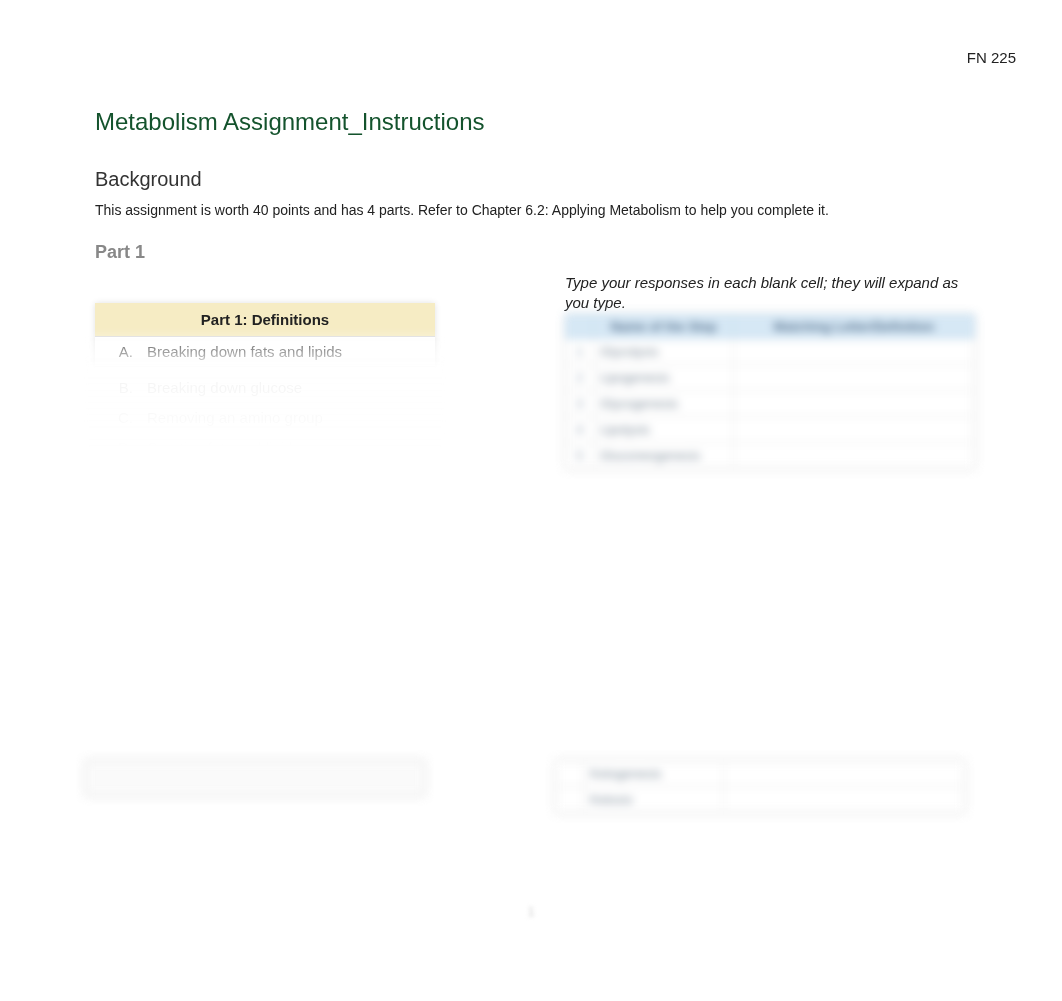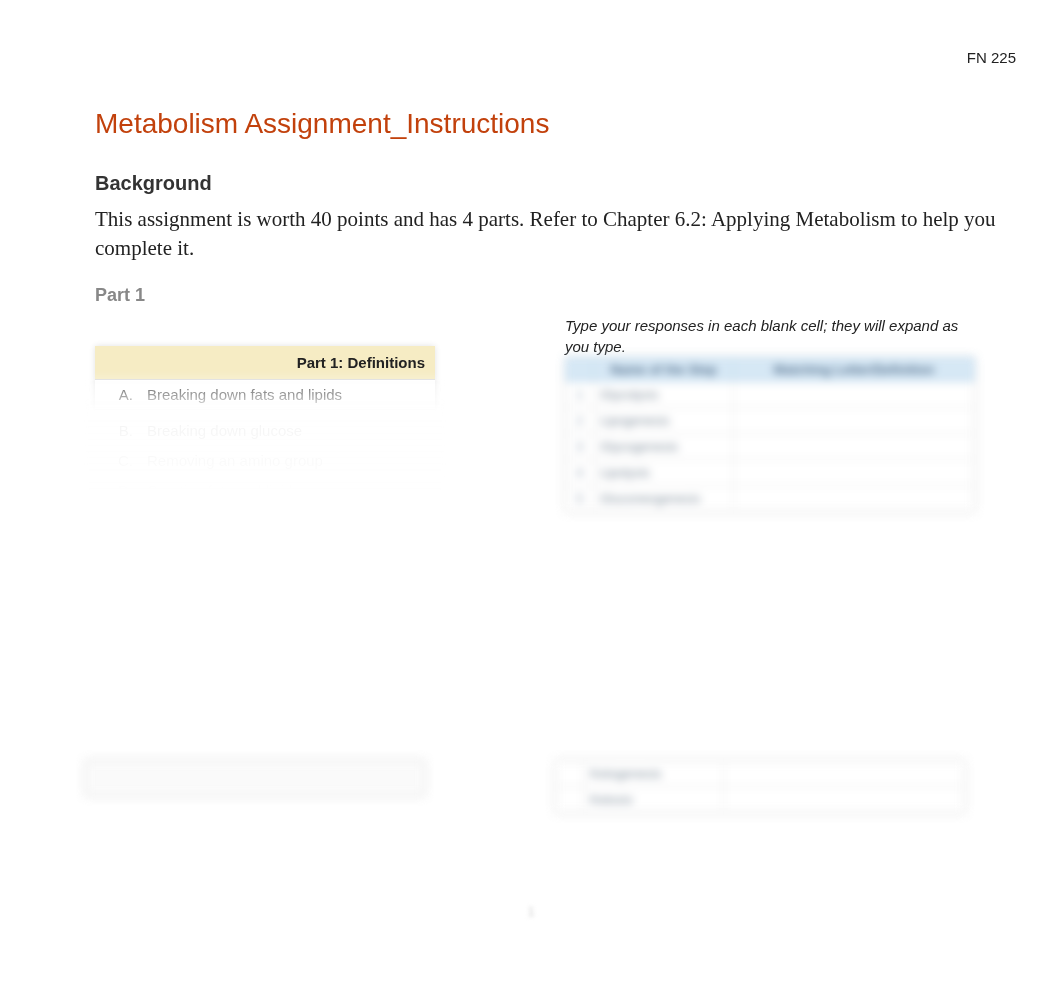--- a/index.html
+++ b/index.html
@@ -15,36 +15,35 @@
     .page {
       padding: 48px 46px 0 95px;
     }
     .header-right {
       text-align: right;
       font-size: 15px;
       line-height: 1.3;
       margin-bottom: 40px;
     }
     .title {
-      font-size: 28px;
+      font-size: 24px;
       font-weight: 400;
-      color: #c2410c;
+      color: #14532d;
       margin-bottom: 32px;
     }
     .section-heading {
       font-size: 20px;
-      font-weight: 700;
+      font-weight: 400;
       color: #333;
       margin-bottom: 10px;
     }
     .body-text {
-      font-size: 21px;
+      font-size: 14px;
       line-height: 1.4;
       margin-bottom: 22px;
-      font-family: Liberation Serif, serif;
     }
     .part-heading {
       font-size: 18px;
       font-weight: 700;
       color: #888;
       margin-bottom: 10px;
     }
     .columns {
       display: flex;
       gap: 130px;
@@ -63,21 +62,21 @@
       width: 100%;
       border-collapse: collapse;
       margin-top: 30px;
       box-shadow: 0 0 6px rgba(0,0,0,0.12);
       background: #fff;
     }
     .def-table th {
       background: #f6ecc4;
       font-weight: 700;
       font-size: 15px;
-      text-align: right;
+      text-align: center;
       padding: 8px 10px;
       border-bottom: 1px solid #ddd;
     }
     .def-table td {
       font-size: 15px;
       padding: 6px 8px;
       vertical-align: top;
     }
     .def-table td.letter {
       width: 44px;

